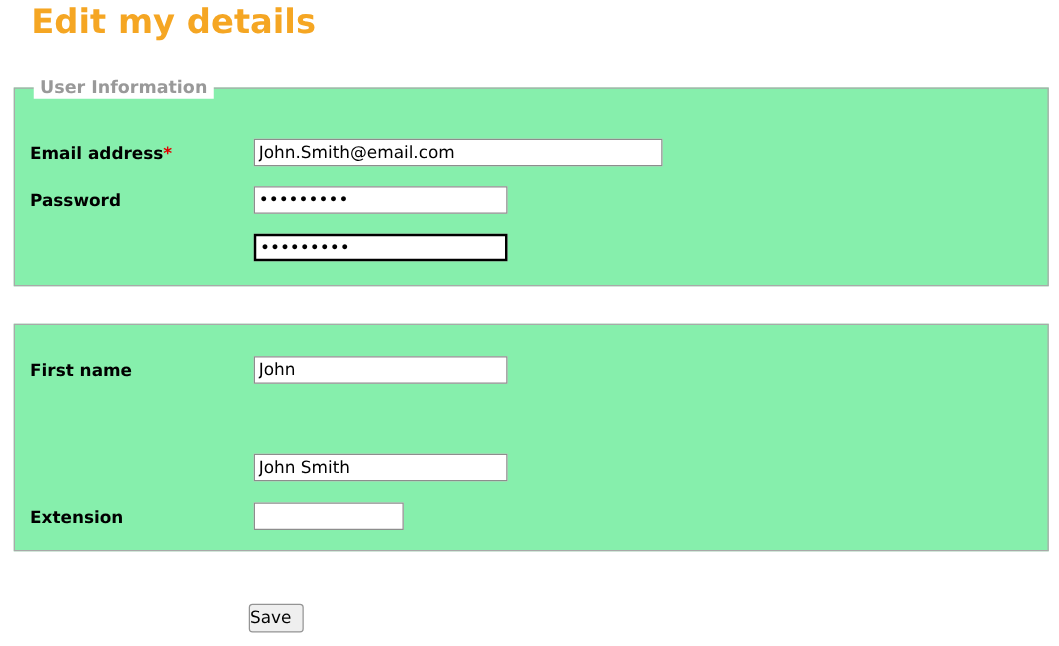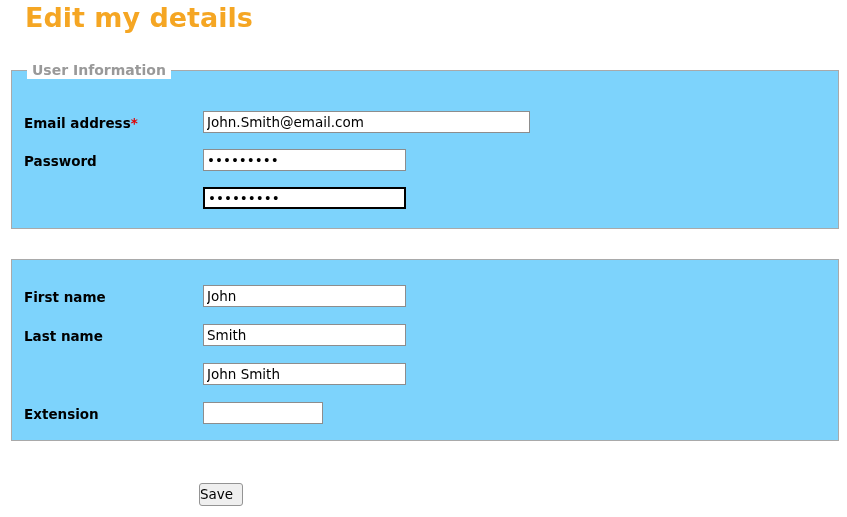--- a/index.html
+++ b/index.html
@@ -25,21 +25,21 @@
     line-height: 34px;
     white-space: nowrap;
     margin-left: 16px;
   }
   .fieldset {
     position: absolute;
     left: 9px;
     width: 828px;
     border: 1px solid #a9a9a9;
     box-sizing: border-box;
-    background: #7dd3fc;
+    background: #86efac;
   }
   #fieldset-user-info {
     top: 70px;
     height: 159px;
   }
   #fieldset-personal-info {
     top: 259px;
     height: 182px;
   }
   .legend {
@@ -140,24 +140,20 @@
   </div>
 </fieldset>
 
 <fieldset class="fieldset" id="fieldset-personal-info">
 
   <div class="form-row" style="top:25px;">
     <label class="field-label">First name</label>
     <input class="text-input w-standard" type="text" value="John" style="">
   </div>
 
-  <div class="form-row" style="top:64px;">
-    <label class="field-label">Last name</label>
-    <input class="text-input w-standard" type="text" value="Smith" style="">
-  </div>
 
   <div class="form-row" style="top:103px;">
     <input class="text-input w-standard" type="text" value="John Smith" style="">
   </div>
 
   <div class="form-row" style="top:142px;">
     <label class="field-label">Extension</label>
     <input class="text-input w-short" type="text" value="" style="">
   </div>
 </fieldset>

